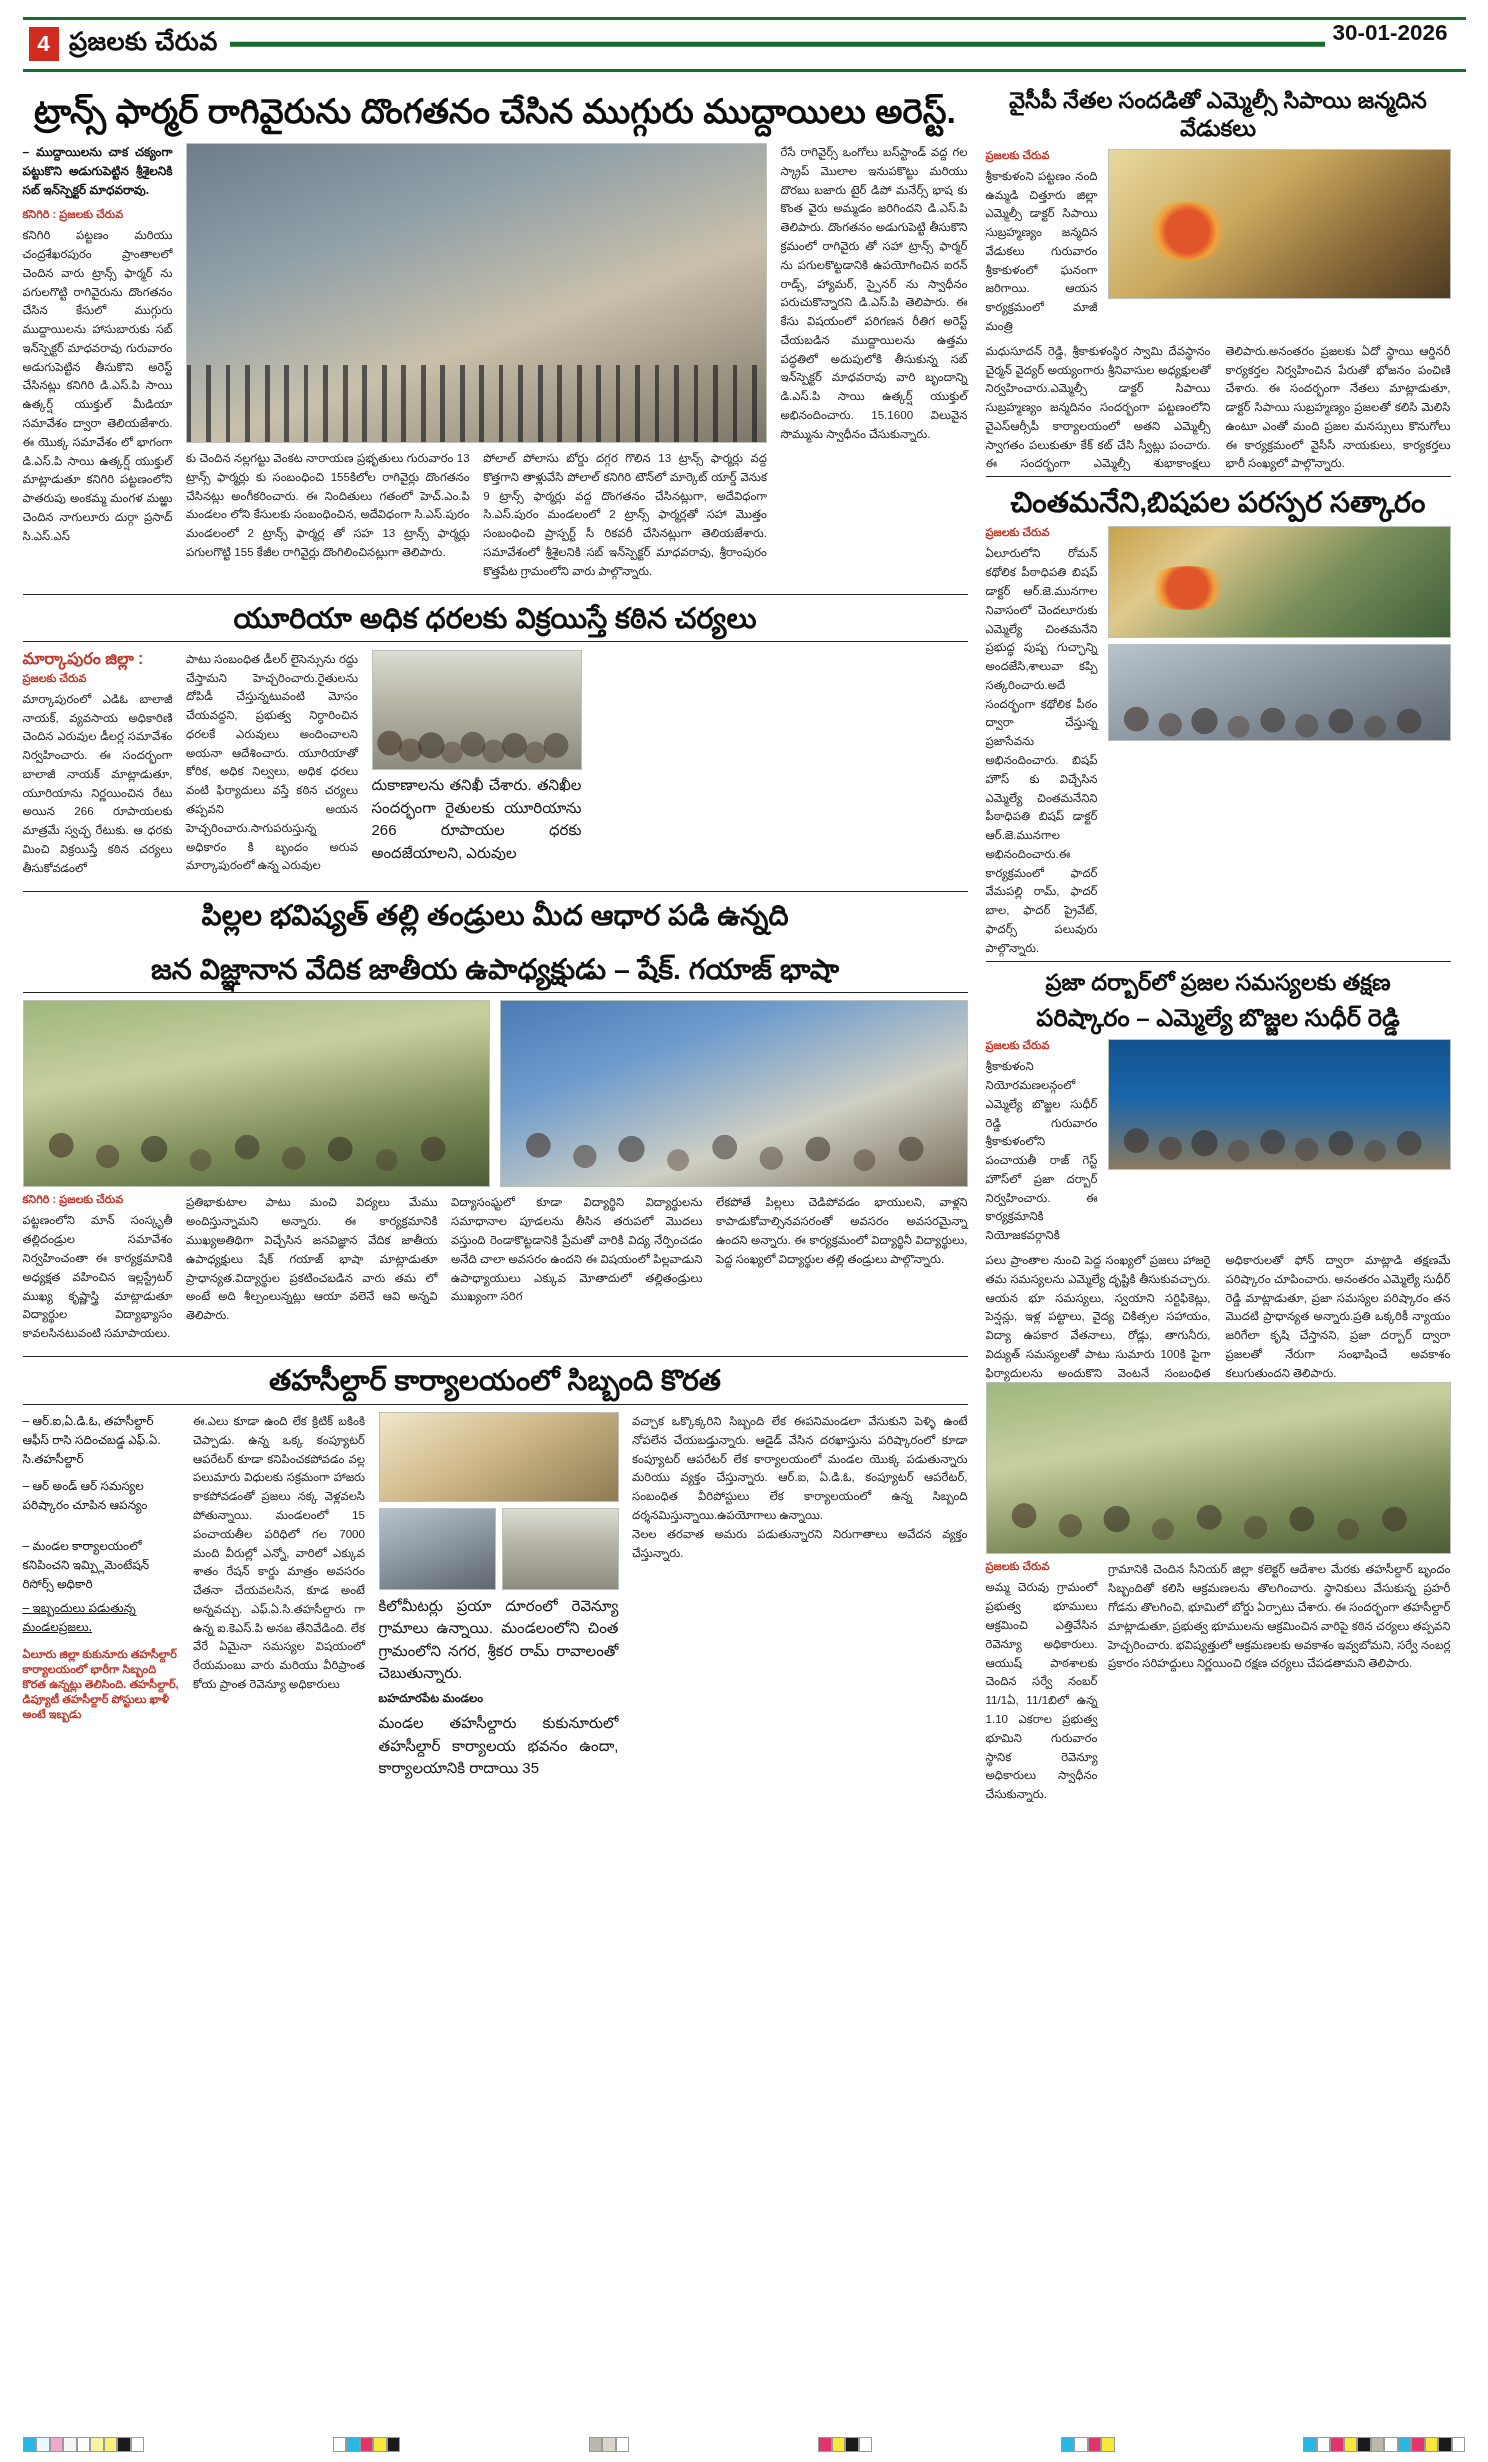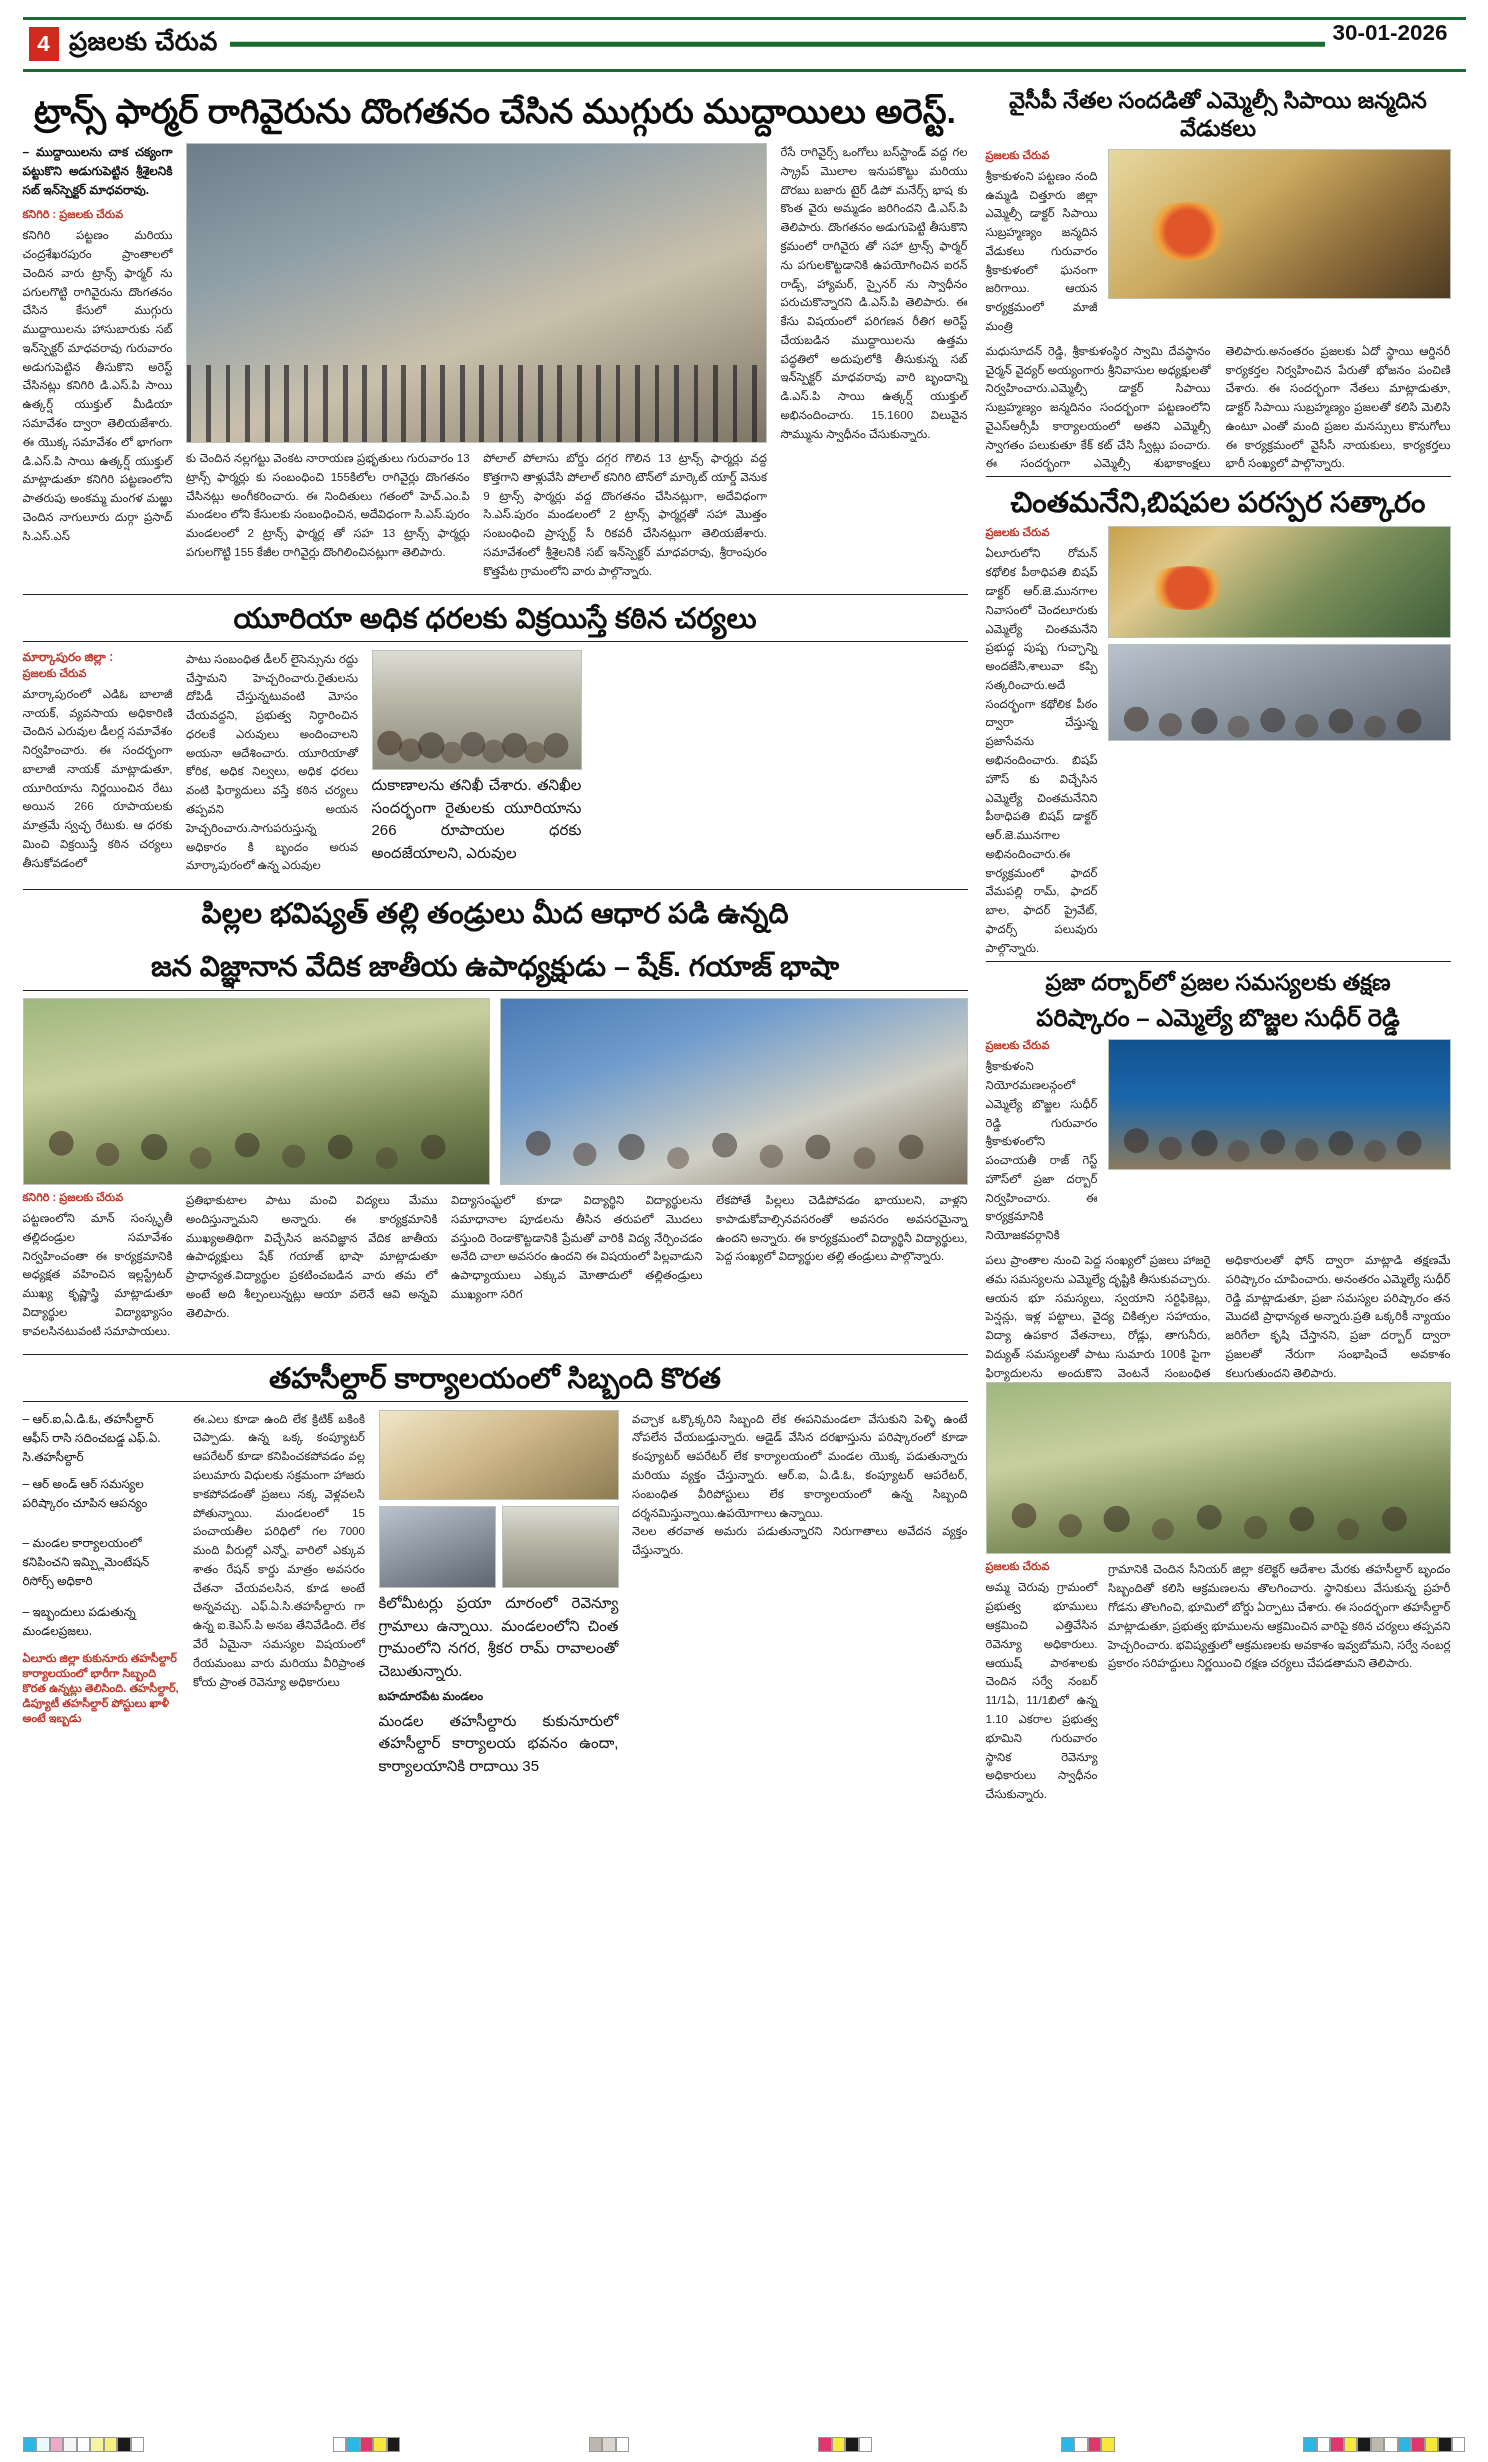--- a/index.html
+++ b/index.html
@@ -155,21 +155,21 @@
     border-radius:50%;
   }
 
   .banner-blue { background: linear-gradient(180deg,#12538f 0%,#1a66ab 60%,#0e4578 100%); }
 
   
   .colorbars { position:absolute; left:22.5px; right:22.5px; bottom: 10.5px; display:flex; justify-content:space-between; }
   .cbgroup { display:flex; }
   .cbgroup span { width:13.5px; height:15px; display:block; border:0.7px solid #999; }
 
-  .kicker { color:#c0392b; font-weight:bold; font-size:12px; }
+  .kicker { color:#c0392b; font-weight:bold; font-size:16px; }
 </style>
 </head>
 <body>
 
 <div class="page">
 
   <div class="masthead">
     <div class="mast-left">
       <div class="page-num">4</div>
       <div class="mast-title">ప్రజలకు చేరువ</div>
@@ -242,21 +242,21 @@
         <div style="flex:1;" class="txt">లేకపోతే పిల్లలు చెడిపోవడం భాయులని, వాళ్లని కాపాడుకోవాల్సినవసరంతో అవసరం అవసరమైన్నా ఉందని అన్నారు. ఈ కార్యక్రమంలో విద్యార్థినీ విద్యార్థులు, పెద్ద సంఖ్యలో విద్యార్థుల తల్లి తండ్రులు పాల్గొన్నారు.</div>
       </div>
 
       <h2 class="sec">తహసీల్దార్ కార్యాలయంలో సిబ్బంది కొరత</h2>
       <div style="display:flex; gap:13.5px;">
         <div style="width:157px;">
           <div class="dash-list">
             <div>– ఆర్.ఐ,ఏ.డి.ఓ, తహసీల్దార్ ఆఫీస్ రాసి సదించబడ్డ ఎఫ్.ఏ. సి.తహసీల్దార్</div>
             <div style="margin-top:7.5px;">– ఆర్ అండ్ ఆర్ సమస్యల పరిష్కారం చూపిన ఆపన్యం</div>
             <div style="margin-top:21px;">– మండల కార్యాలయంలో కనిపించని ఇమ్ప్లిమెంటేషన్ రిసోర్స్ అధికారి</div>
-            <div style="margin-top:11px;">– ఇబ్బందులు పడుతున్న మండలప్రజలు.</div>
+            <div style="margin-top:5px;text-decoration:underline;">– ఇబ్బందులు పడుతున్న మండలప్రజలు.</div>
           </div>
           <div class="byline" style="margin-top:10.5px;">ఏలూరు జిల్లా కుకునూరు తహసీల్దార్ కార్యాలయంలో భారీగా సిబ్బంది కొరత ఉన్నట్లు తెలిసింది. తహసీల్దార్, డిప్యూటీ తహసీల్దార్ పోస్టులు ఖాళీ అంటే ఇబ్బడు</div>
         </div>
         <div style="width:172px;" class="txt">ఈ.ఎలు కూడా ఉంది లేక క్రిటిక్ బకింకి చెప్పాడు. ఉన్న ఒక్క కంప్యూటర్ ఆపరేటర్ కూడా కనిపించకపోవడం వల్ల పలుమారు విధులకు సక్రమంగా హాజరు కాకపోవడంతో ప్రజలు నక్క వెళ్లవలసి పోతున్నాయి. మండలంలో 15 పంచాయతీల పరిధిలో గల 7000 మంది వీరుల్లో ఎన్నో, వారిలో ఎక్కువ శాతం రేషన్ కార్డు మాత్రం అవసరం చేతనా చేయవలసిన, కూడ అంటే అన్నవచ్చు. ఎఫ్.ఏ.సి.తహసీల్దారు గా ఉన్న ఐ.కెఎస్.పి అనబ తేనివేడింది. లేక వేరే ఏమైనా సమస్యల విషయంలో రేయమంబు వారు మరియు వీరిప్రాంత కోయ ప్రాంత రెవెన్యూ అధికారులు</div>
         <div style="width:240px;">
           <div class="photo" style="height:90px;">
             <div class="photo-inner grad-j"></div>
           </div>
           <div style="display:flex; gap:6px; margin-top:6px;">
             <div class="photo" style="flex:1; height:82px;">

